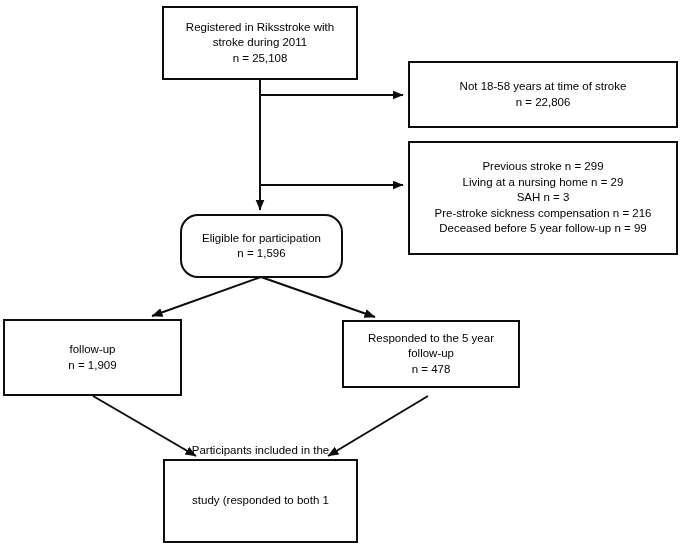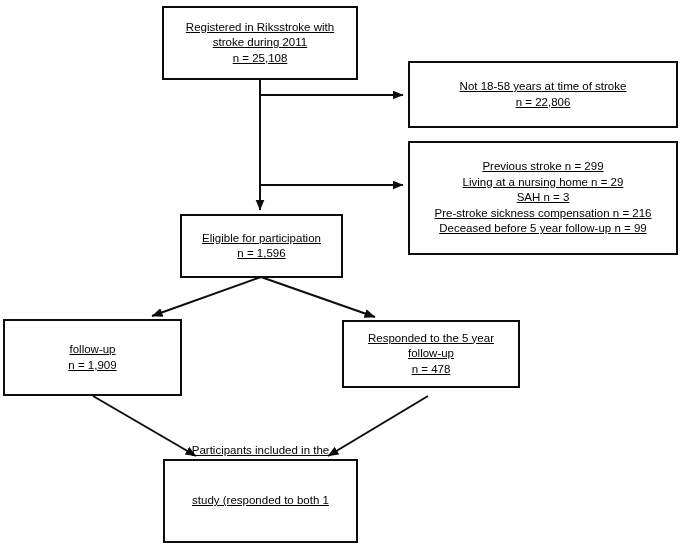--- a/index.html
+++ b/index.html
@@ -31,26 +31,25 @@
     display: flex;
     flex-direction: column;
     align-items: center;
     justify-content: center;
     text-align: center;
     font-size: 11.5px;
     line-height: 15.5px;
   }
   .box span {
     white-space: nowrap;
-    text-decoration: underline;
   }
   #box-registered       { left: 162px; top: 6px;   width: 196px; height: 74px;  border-width: 2.5px; }
   #box-age-exclusion    { left: 408px; top: 61px;  width: 270px; height: 67px;  }
   #box-other-exclusions { left: 408px; top: 141px; width: 270px; height: 114px; }
-  #box-eligible         { left: 180px; top: 214px; width: 163px; height: 64px;  }
+  #box-eligible         { left: 180px; top: 214px; width: 163px; height: 64px; border-radius: 18px;  }
   #box-one-year         { left: 3px;   top: 319px; width: 179px; height: 77px;  }
   #box-five-year        { left: 342px; top: 320px; width: 178px; height: 68px;  }
   #box-included         { left: 163px; top: 459px; width: 195px; height: 84px;  border-width: 2.5px; gap: 35px; }
 </style>
 </head>
 <body>
 
 <div class="canvas">
 
   <svg class="connectors" width="685" height="546" viewBox="0 0 685 546" xmlns="http://www.w3.org/2000/svg">

